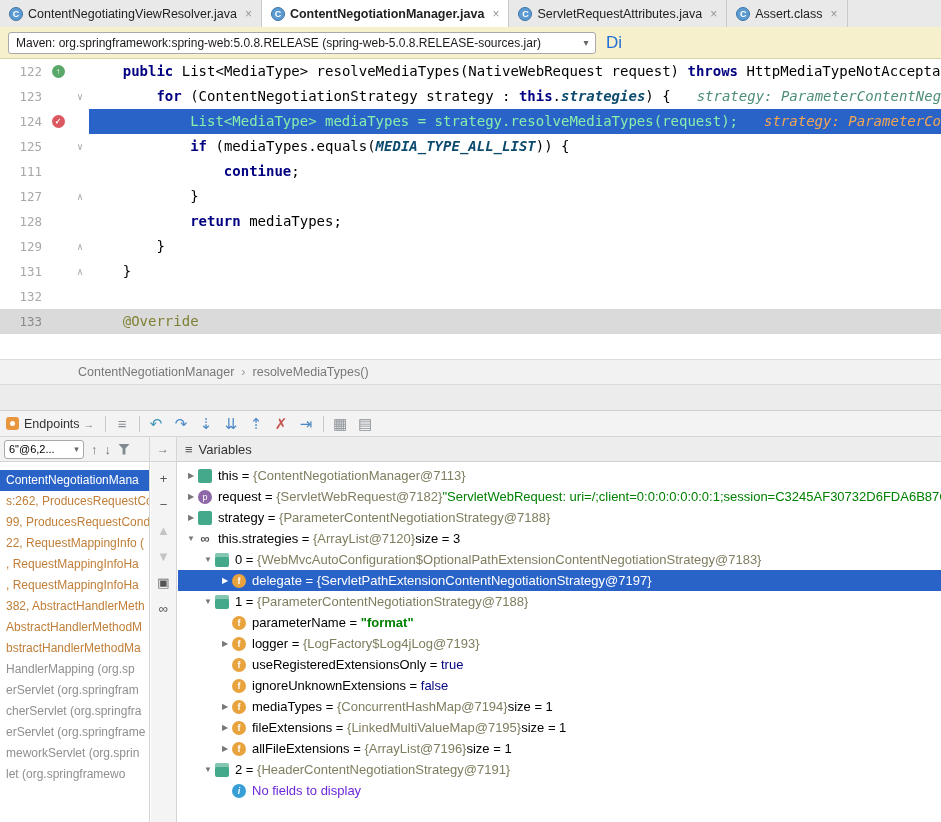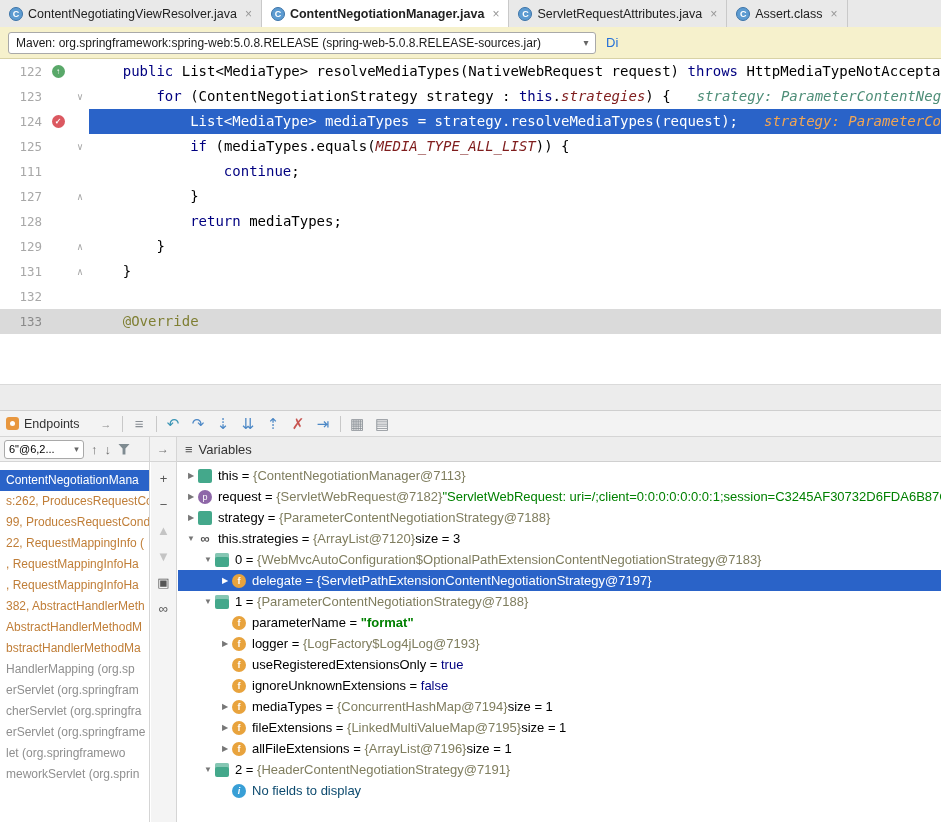--- a/index.html
+++ b/index.html
@@ -12,57 +12,57 @@
   .tab.active{background:#FFFFFF;font-weight:bold;}
   .classicon{width:14px;height:14px;border-radius:50%;background:#5C9BD1;border:1px solid #3D74A8;color:#fff;font-size:9px;font-weight:bold;display:flex;align-items:center;justify-content:center;box-sizing:border-box;}
   .tabclose{color:#969696;font-size:12px;margin-left:3px;font-weight:normal;}
 
   
   .notif{position:absolute;top:27px;left:0;right:0;height:32px;background:#F6F1CC;border-bottom:1px solid #D8D2A6;display:flex;align-items:center;padding:0 8px;gap:10px;font-size:13px;color:#1A1A1A;box-sizing:border-box;}
   .notiftext{white-space:nowrap;}
   .combo{width:588px;height:22px;background:#fff;border:1px solid #A9A9A9;border-radius:3px;display:flex;align-items:center;font-size:12px;color:#1A1A1A;box-sizing:border-box;flex:none;}
   .combo .val{flex:1;white-space:nowrap;overflow:hidden;padding-left:7px;}
   .combo-arrow{width:18px;text-align:center;color:#666;font-size:10px;}
-  .link{color:#2470D8;font-size:13px;white-space:nowrap;cursor:pointer;}
+  .link{color:#2470D8;font-size:17px;white-space:nowrap;cursor:pointer;}
 
   
   .editor{position:absolute;top:59px;left:0;right:0;height:384px;background:#fff;overflow:hidden;font-family:"DejaVu Sans Mono","Liberation Mono",monospace;font-size:14px;}
   .code-row{display:flex;height:25px;line-height:25px;}
   .gut{flex:0 0 86px;display:flex;}
   .lnum{flex:0 0 42px;text-align:right;color:#A8A8A8;font-size:12.5px;padding-right:3px;}
   .gicon{flex:0 0 26px;display:flex;justify-content:center;align-items:flex-start;padding-top:6px;}
   .mark{width:13px;height:13px;border-radius:50%;font-size:8px;color:#fff;text-align:center;line-height:13px;display:block;font-family:"Liberation Sans",sans-serif;}
   .bpmark{background:#DB5860;font-weight:bold;}
   .implmark{background:#59A869;}
   .fold{flex:0 0 18px;color:#A8A8A8;font-size:10px;text-align:center;line-height:25px;}
   .codepre{flex:1;white-space:pre;overflow:hidden;color:#000;}
-  .tk-kw{color:#000080;font-weight:normal;}
-  .tk-field{color:#7f1d1d;font-style:italic;font-weight:normal;}
+  .tk-kw{color:#000080;font-weight:bold;}
+  .tk-field{color:#0c4a6e;font-style:italic;font-weight:bold;}
   .tk-ann{color:#808000;}
   .tk-hintg{color:#4E8E78;font-style:italic;margin-left:26px;}
   .tk-hinto{color:#E8954A;font-style:italic;margin-left:26px;}
   .code-row.exec .codepre{background:#2A63C8;}
-  .code-row.exec .codepre span{color:#ffffff;}
+  .code-row.exec .codepre span{color:#86efac;}
   .code-row.exec .codepre .tk-hinto{color:#F2A654;}
   .code-row.dim{background:#DADADA;}
   .code-row.dim .lnum{color:#8A8A8A;}
   .code-row.dim .tk-ann{color:#7F7F33;}
 
   
   .crumbs{position:absolute;top:359px;left:0;right:0;height:25px;background:#F2F2F2;border-top:1px solid #DCDCDC;display:flex;align-items:center;gap:7px;padding-left:78px;font-size:12.5px;color:#787878;box-sizing:border-box;}
   .crumb{white-space:nowrap;}
   .crumb-sep{color:#9A9A9A;}
 
   .gapband{position:absolute;top:384px;left:0;right:0;height:26px;background:#ECECEC;border-top:1px solid #DADADA;}
 
   
   .debugbar{position:absolute;top:410px;left:0;right:0;height:27px;background:#F3F3F3;border-top:1px solid #CFCFCF;border-bottom:1px solid #D5D5D5;display:flex;align-items:center;font-size:12.5px;color:#333;box-sizing:border-box;padding-left:6px;}
   .epicon{width:13px;height:13px;border-radius:3px;background:#E8973F;position:relative;flex:none;margin-right:5px;}
   .epicon::after{content:"";position:absolute;left:4px;top:4px;width:5px;height:5px;border-radius:50%;background:#fff;}
-  .eplabel{margin-right:21px;white-space:nowrap;}
+  .eplabel{margin-right:4px;white-space:nowrap;}
   .eparrow{color:#8A8A8A;font-size:11px;margin-right:6px;}
   .dicon{width:25px;text-align:center;font-size:15px;line-height:25px;}
   .vsep{width:1px;height:16px;background:#C8C8C8;margin:0 4px;}
 
   
   .panelheader{position:absolute;top:437px;left:0;right:0;height:25px;display:flex;box-sizing:border-box;}
   .ph-left{width:150px;background:#F2F2F2;border-right:1px solid #D5D5D5;border-bottom:1px solid #D5D5D5;display:flex;align-items:center;gap:7px;padding:0 4px;box-sizing:border-box;}
   .tcombo{width:80px;height:19px;border:1px solid #A9A9A9;border-radius:3px;background:#fff;display:flex;align-items:center;font-size:11px;box-sizing:border-box;}
   .tval{flex:1;overflow:hidden;white-space:nowrap;padding-left:4px;}
   .tarrow{width:13px;text-align:center;color:#666;font-size:9px;}
@@ -95,21 +95,21 @@
   .vicon.field{background:#E8A33D;font-weight:bold;}
   .vicon.watch{background:none;color:#555;font-size:13px;font-weight:bold;}
   .vicon.info{background:#389FD6;font-style:italic;font-weight:bold;}
   .vname{color:#000;}
   .veq{color:#000;}
   .vv-obj{color:#7F7D5E;}
   .vv-str{color:#008000;}
   .vv-strb{color:#008000;font-weight:bold;}
   .vv-bool{color:#000080;}
   .vv-size{color:#000;}
-  .vv-plain{color:#0c4a6e;}
+  .vv-plain{color:#6d28d9;}
 </style>
 </head>
 <body>
 
 <div class="app">
 
   <div class="tabbar">
       <div class="tab">
         <span class="classicon">C</span>
         <span class="tablabel">ContentNegotiatingViewResolver.java</span>
@@ -228,20 +228,25 @@
       <div class="code-row dim">
         <span class="gut">
           <span class="lnum">133</span>
           <span class="gicon"></span>
           <span class="fold"></span>
         </span>
         <span class="codepre"><span>    </span><span class="tk-ann">@Override</span></span>
       </div>
     </div>
 
+  <div class="crumbs">
+    <span class="crumb">ContentNegotiationManager</span>
+    <span class="crumb-sep">›</span>
+    <span class="crumb">resolveMediaTypes()</span>
+  </div>
 
   <div class="gapband"></div>
 
   <div class="debugbar">
     <span class="epicon"></span>
     <span class="eplabel">Endpoints</span>
     <span class="eparrow">→</span>
     <span class="vsep"></span>
   <span class="dicon" style="color: rgb(136, 142, 148);">≡</span>
       <span class="vsep"></span>
@@ -284,22 +289,22 @@
         <div class="frow lib">22, RequestMappingInfo (</div>
         <div class="frow lib">, RequestMappingInfoHa</div>
         <div class="frow lib">, RequestMappingInfoHa</div>
         <div class="frow lib">382, AbstractHandlerMeth</div>
         <div class="frow lib">AbstractHandlerMethodM</div>
         <div class="frow lib">bstractHandlerMethodMa</div>
         <div class="frow ext">HandlerMapping (org.sp</div>
         <div class="frow ext">erServlet (org.springfram</div>
         <div class="frow ext">cherServlet (org.springfra</div>
         <div class="frow ext">erServlet (org.springframe</div>
+        <div class="frow ext">meworkServlet (org.sprin</div>
         <div class="frow ext">let (org.springframewo</div>
-        <div class="frow ext">meworkServlet (org.sprin</div>
       </div>
     <div class="watchbar">
         <span class="wicon">+</span>
         <span class="wicon">−</span>
         <span class="wicon dis">▲</span>
         <span class="wicon dis">▼</span>
         <span class="wicon">▣</span>
         <span class="wicon">∞</span>
       </div>
     <div class="vartree">

